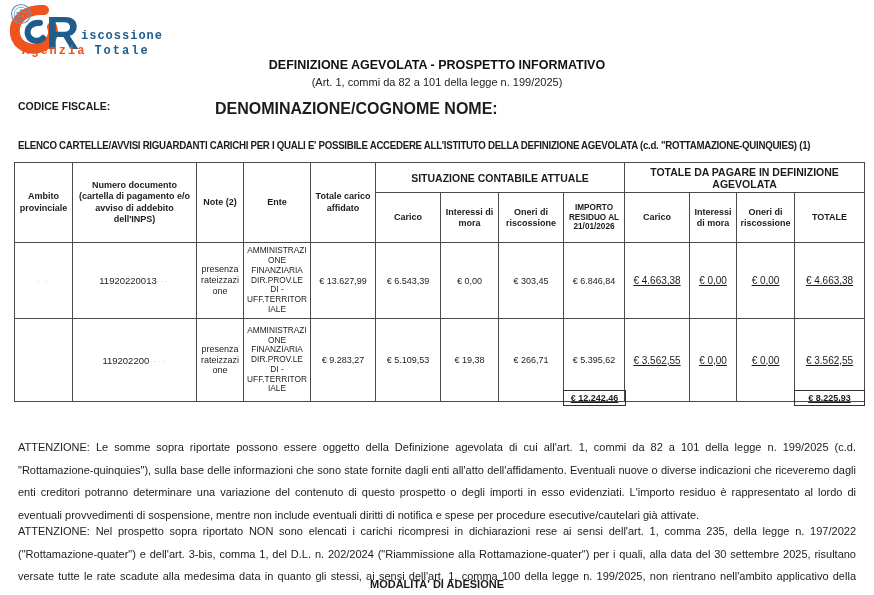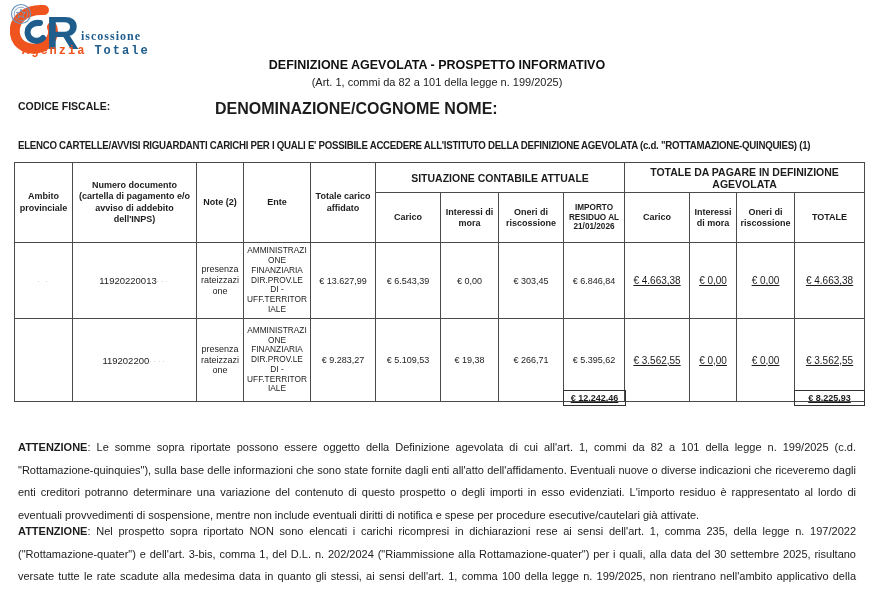--- a/index.html
+++ b/index.html
@@ -3,21 +3,21 @@
 <meta charset="utf-8">
 <style>
   html,body{margin:0;padding:0;background:#ffffff;}
   body{width:874px;height:595px;overflow:hidden;font-family:"Liberation Sans",sans-serif;color:#1c1c1c;}
   .page{position:relative;width:874px;height:595px;background:#fff;}
 
   
   .logo{position:absolute;left:10px;top:3px;width:190px;height:56px;}
   .logo svg{position:absolute;left:0;top:0;}
   .emblem{position:absolute;left:104px;top:4px;}
-  .riscossione{position:absolute;left:71px;top:26px;font-family:Liberation Serif, serif;
+  .riscossione{position:absolute;left:71px;top:26px;font-family:Liberation Mono, monospace;
     font-weight:bold;font-size:12px;letter-spacing:1px;color:#1f5d8d;}
   .agenzia-line{position:absolute;left:12px;top:41px;font-family:"Liberation Mono",monospace;
     font-weight:bold;font-size:12px;letter-spacing:2px;white-space:nowrap;}
   .agenzia{color:#f0541e;margin-right:8px;}
   .entrate{color:#1f5d8d;}
 
   
   .title-block{position:absolute;left:0;top:58px;width:874px;text-align:center;}
   .doc-title{font-size:12.5px;font-weight:bold;color:#111;}
   .doc-subtitle{font-size:11px;margin-top:4px;color:#222;}
@@ -48,21 +48,21 @@
   
   .totals-strip{position:absolute;left:14px;top:390px;width:850px;height:18px;padding-left:34px;}
   .total-box{position:absolute;top:0;height:14px;border:1px solid #333;font-weight:bold;
     font-size:9px;text-align:center;line-height:14px;text-decoration:underline;}
   .total-residuo{left:549px;width:61px;}
   .total-finale{left:780px;width:69px;}
 
   
   .note{position:absolute;left:18px;width:838px;font-size:11px;line-height:22.5px;
     text-align:justify;margin:0;color:#1c1c1c;}
-  .note b{font-weight:bold;}
+  .note b{font-weight:normal;}
   .note-1{top:436px;}
   .note-2{top:520px;}
 
   .footer-title{position:absolute;left:0;top:578px;width:874px;text-align:center;
     font-size:11px;font-weight:bold;}
 </style>
 </head>
 <body>
 
 <div class="page">
@@ -167,14 +167,15 @@
   </table>
 
   <div class="totals-strip">
     <div class="total-box total-residuo">€ 12.242,46</div>
     <div class="total-box total-finale">€ 8.225,93</div>
   </div>
 
   <p class="note note-1"><b>ATTENZIONE</b><span>: Le somme sopra riportate possono essere oggetto della Definizione agevolata di cui all'art. 1, commi da 82 a 101 della legge n. 199/2025 (c.d. "Rottamazione-quinquies"), sulla base delle informazioni che sono state fornite dagli enti all'atto dell'affidamento. Eventuali nuove o diverse indicazioni che riceveremo dagli enti creditori potranno determinare una variazione del contenuto di questo prospetto o degli importi in esso evidenziati. L'importo residuo è rappresentato al lordo di eventuali provvedimenti di sospensione, mentre non include eventuali diritti di notifica e spese per procedure esecutive/cautelari già attivate.</span></p>
   <p class="note note-2"><b>ATTENZIONE</b><span>: Nel prospetto sopra riportato NON sono elencati i carichi ricompresi in dichiarazioni rese ai sensi dell'art. 1, comma 235, della legge n. 197/2022 ("Rottamazione-quater") e dell'art. 3-bis, comma 1, del D.L. n. 202/2024 ("Riammissione alla Rottamazione-quater") per i quali, alla data del 30 settembre 2025, risultano versate tutte le rate scadute alla medesima data in quanto gli stessi, ai sensi dell'art. 1, comma 100 della legge n. 199/2025, non rientrano nell'ambito applicativo della Rottamazione-quinquies (1).</span></p>
 
+  <div class="footer-title">MODALITA' DI ADESIONE</div>
 
 </div>
 
 </body></html>

